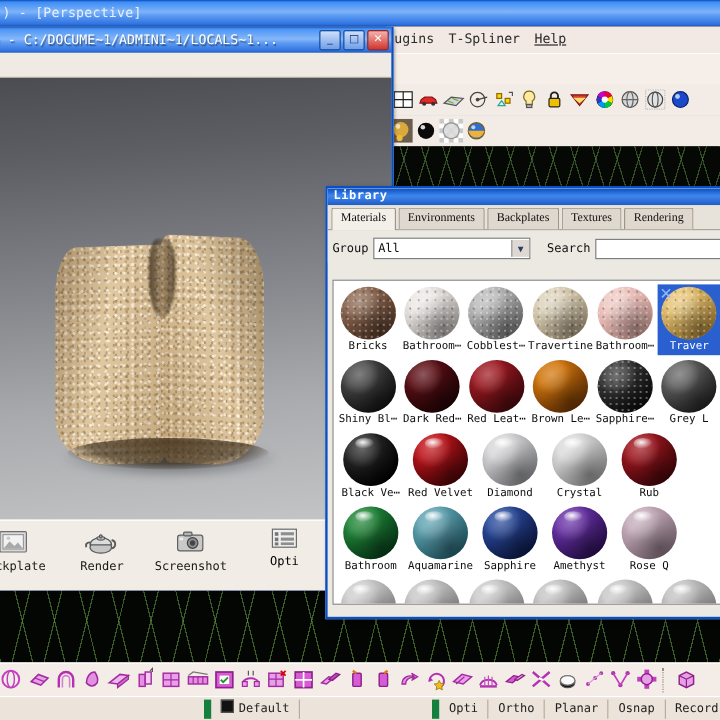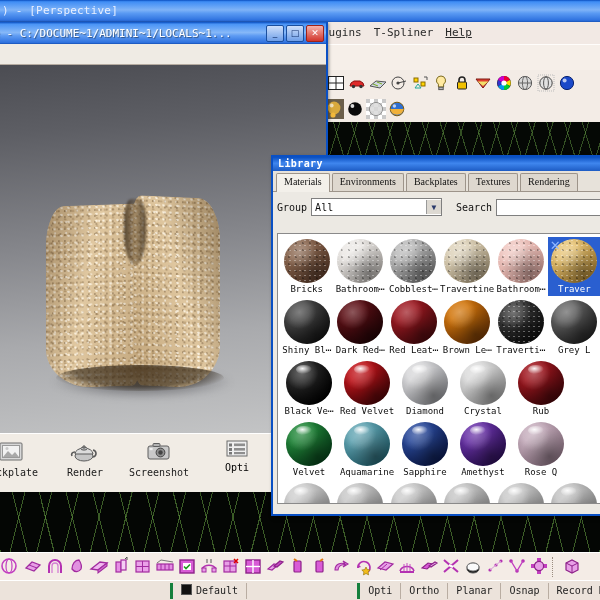--- a/index.html
+++ b/index.html
@@ -78,21 +78,21 @@
   .sep{width:6px;flex:0 0 6px;height:20px;border-left:1px dotted #9a8c80;margin:0 2px;}
 
   
   #statusbar{
     position:absolute;left:0;top:580px;width:600px;height:20px;
     background:#ece3db;border-top:1px solid #fff;
     font-family:"DejaVu Sans Mono","Liberation Mono",monospace;
     font-size:10px;color:#1d1d1d;display:flex;align-items:center;
   }
   #statusbar .cell{padding:0 8px;height:16px;line-height:16px;border-right:1px solid #b9ada2;white-space:nowrap;}
-  #statusbar .cell.first{border-left:3px solid #15803d;}
+  #statusbar .cell.first{border-left:6px solid #15803d;}
   #statusbar .swatch{display:inline-block;width:9px;height:9px;background:#111;vertical-align:-1px;margin-right:4px;border:1px solid #555;}
   #statusbar .spacer{flex:0 0 170px;}
 
   
   #render-window{
     position:absolute;left:-28px;top:22px;width:352px;height:468px;
     border:2px solid #0a50c4;border-top:none;background:#d6d3ce;
     box-shadow:1px 1px 3px rgba(0,0,0,.4);
   }
   #render-title{
@@ -699,21 +699,21 @@
             <div class="sphere" style="background: radial-gradient(circle at 33% 27%, rgb(210, 118, 12) 0%, rgb(210, 118, 12) 22%, rgb(111, 54, 5) 78%, rgb(111, 54, 5) 100%);">
               <div class="rim"></div>
             </div>
             <div class="mlabel">Brown Le⋯</div>
           </div>
           <div class="mcell">
             <div class="sphere" style="background: radial-gradient(circle at 33% 27%, rgb(59, 59, 59) 0%, rgb(59, 59, 59) 22%, rgb(14, 14, 14) 78%, rgb(14, 14, 14) 100%);">
               <div class="rim"></div>
               <div class="grainy"></div>
             </div>
-            <div class="mlabel">Traverti⋯</div>
+            <div class="mlabel">Sapphire⋯</div>
           </div>
           <div class="mcell">
             <div class="sphere" style="background: radial-gradient(circle at 33% 27%, rgb(101, 101, 101) 0%, rgb(101, 101, 101) 22%, rgb(35, 35, 35) 78%, rgb(35, 35, 35) 100%);">
               <div class="rim"></div>
             </div>
             <div class="mlabel">Grey L</div>
           </div>
         </div>
         <div class="mrow">
           <div class="mcell">
@@ -751,21 +751,21 @@
             </div>
             <div class="mlabel">Rub</div>
           </div>
         </div>
         <div class="mrow">
           <div class="mcell">
             <div class="sphere" style="background: radial-gradient(circle at 33% 27%, rgb(35, 136, 59) 0%, rgb(35, 136, 59) 22%, rgb(7, 64, 26) 78%, rgb(7, 64, 26) 100%);">
               <div class="rim"></div>
               <div class="gloss"></div>
             </div>
-            <div class="mlabel">Velvet</div>
+            <div class="mlabel">Bathroom</div>
           </div>
           <div class="mcell">
             <div class="sphere" style="background: radial-gradient(circle at 33% 27%, rgb(99, 165, 179) 0%, rgb(99, 165, 179) 22%, rgb(37, 98, 111) 78%, rgb(37, 98, 111) 100%);">
               <div class="rim"></div>
               <div class="gloss"></div>
             </div>
             <div class="mlabel">Aquamarine</div>
           </div>
           <div class="mcell">
             <div class="sphere" style="background: radial-gradient(circle at 33% 27%, rgb(44, 76, 156) 0%, rgb(44, 76, 156) 22%, rgb(12, 26, 77) 78%, rgb(12, 26, 77) 100%);">

